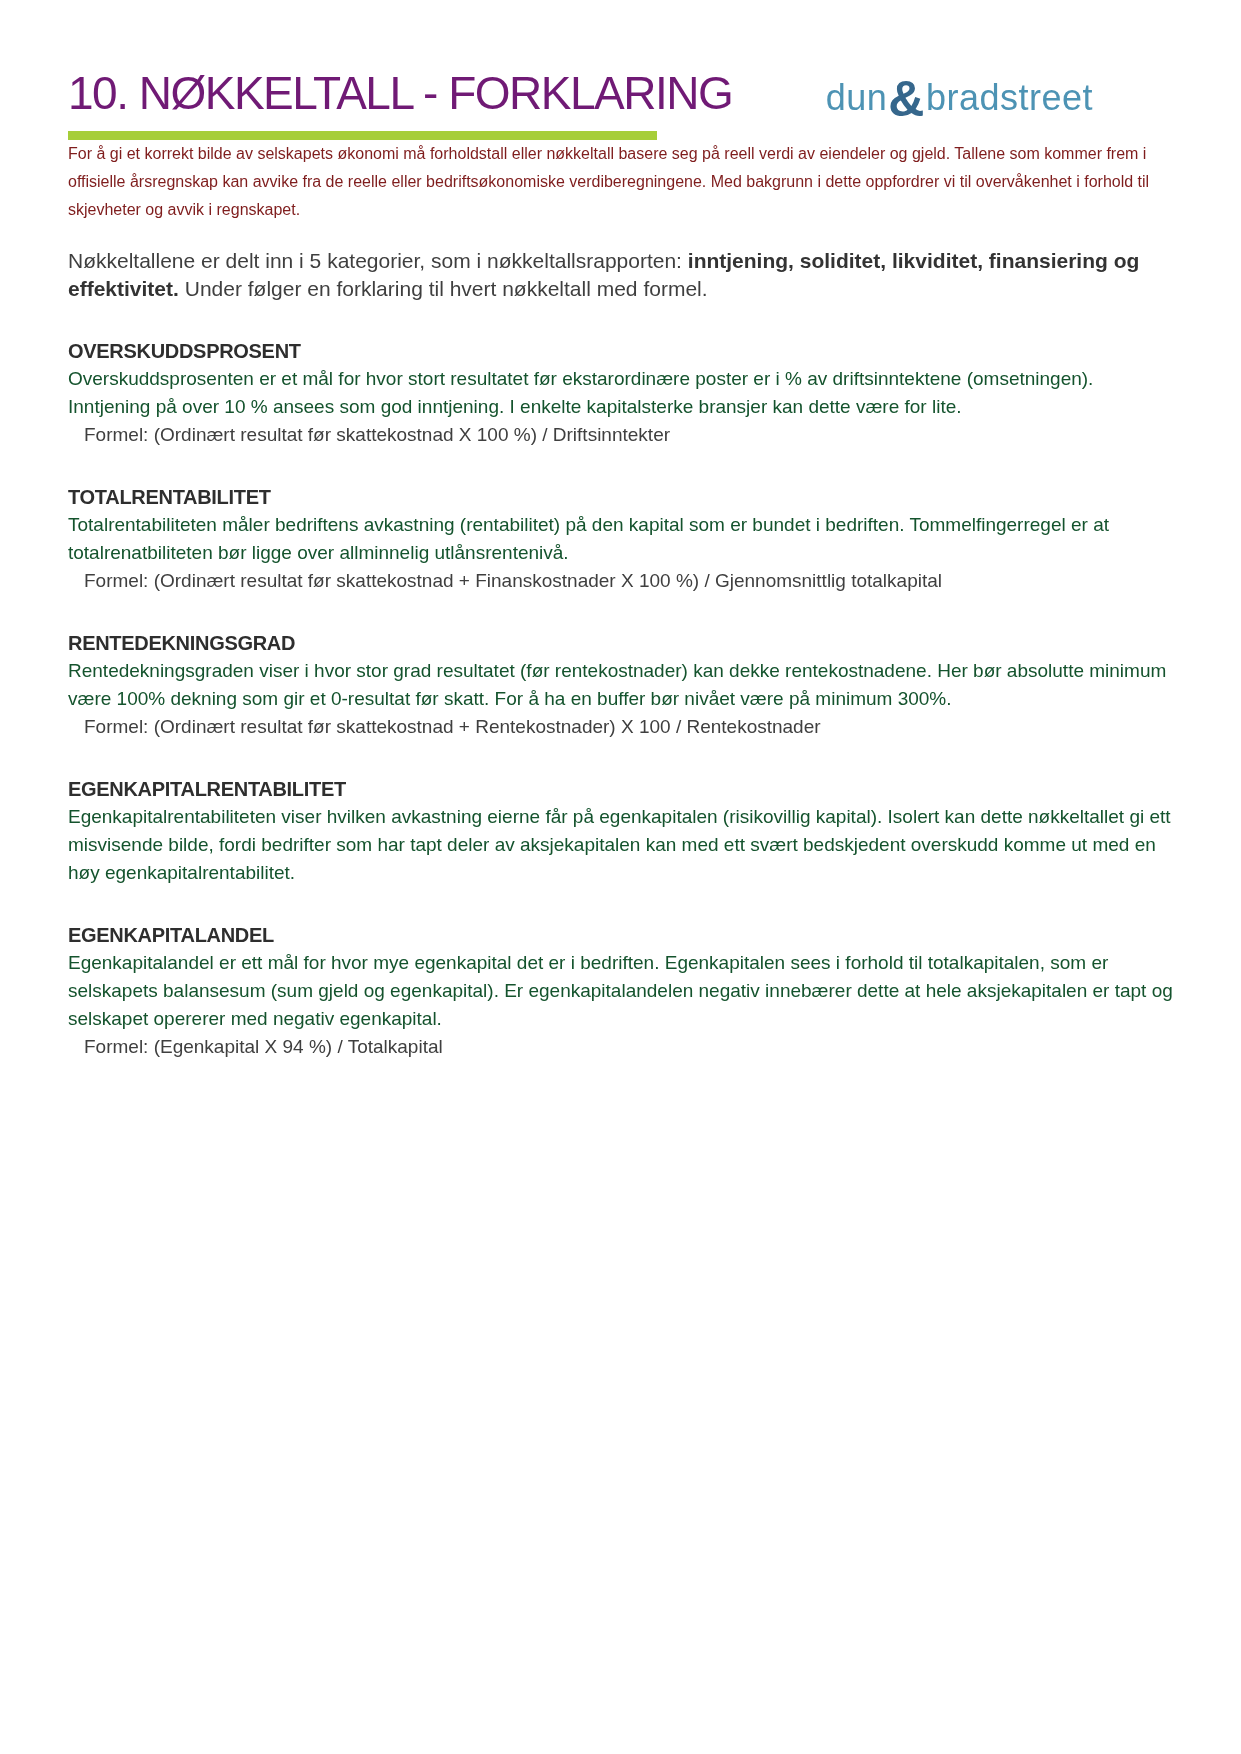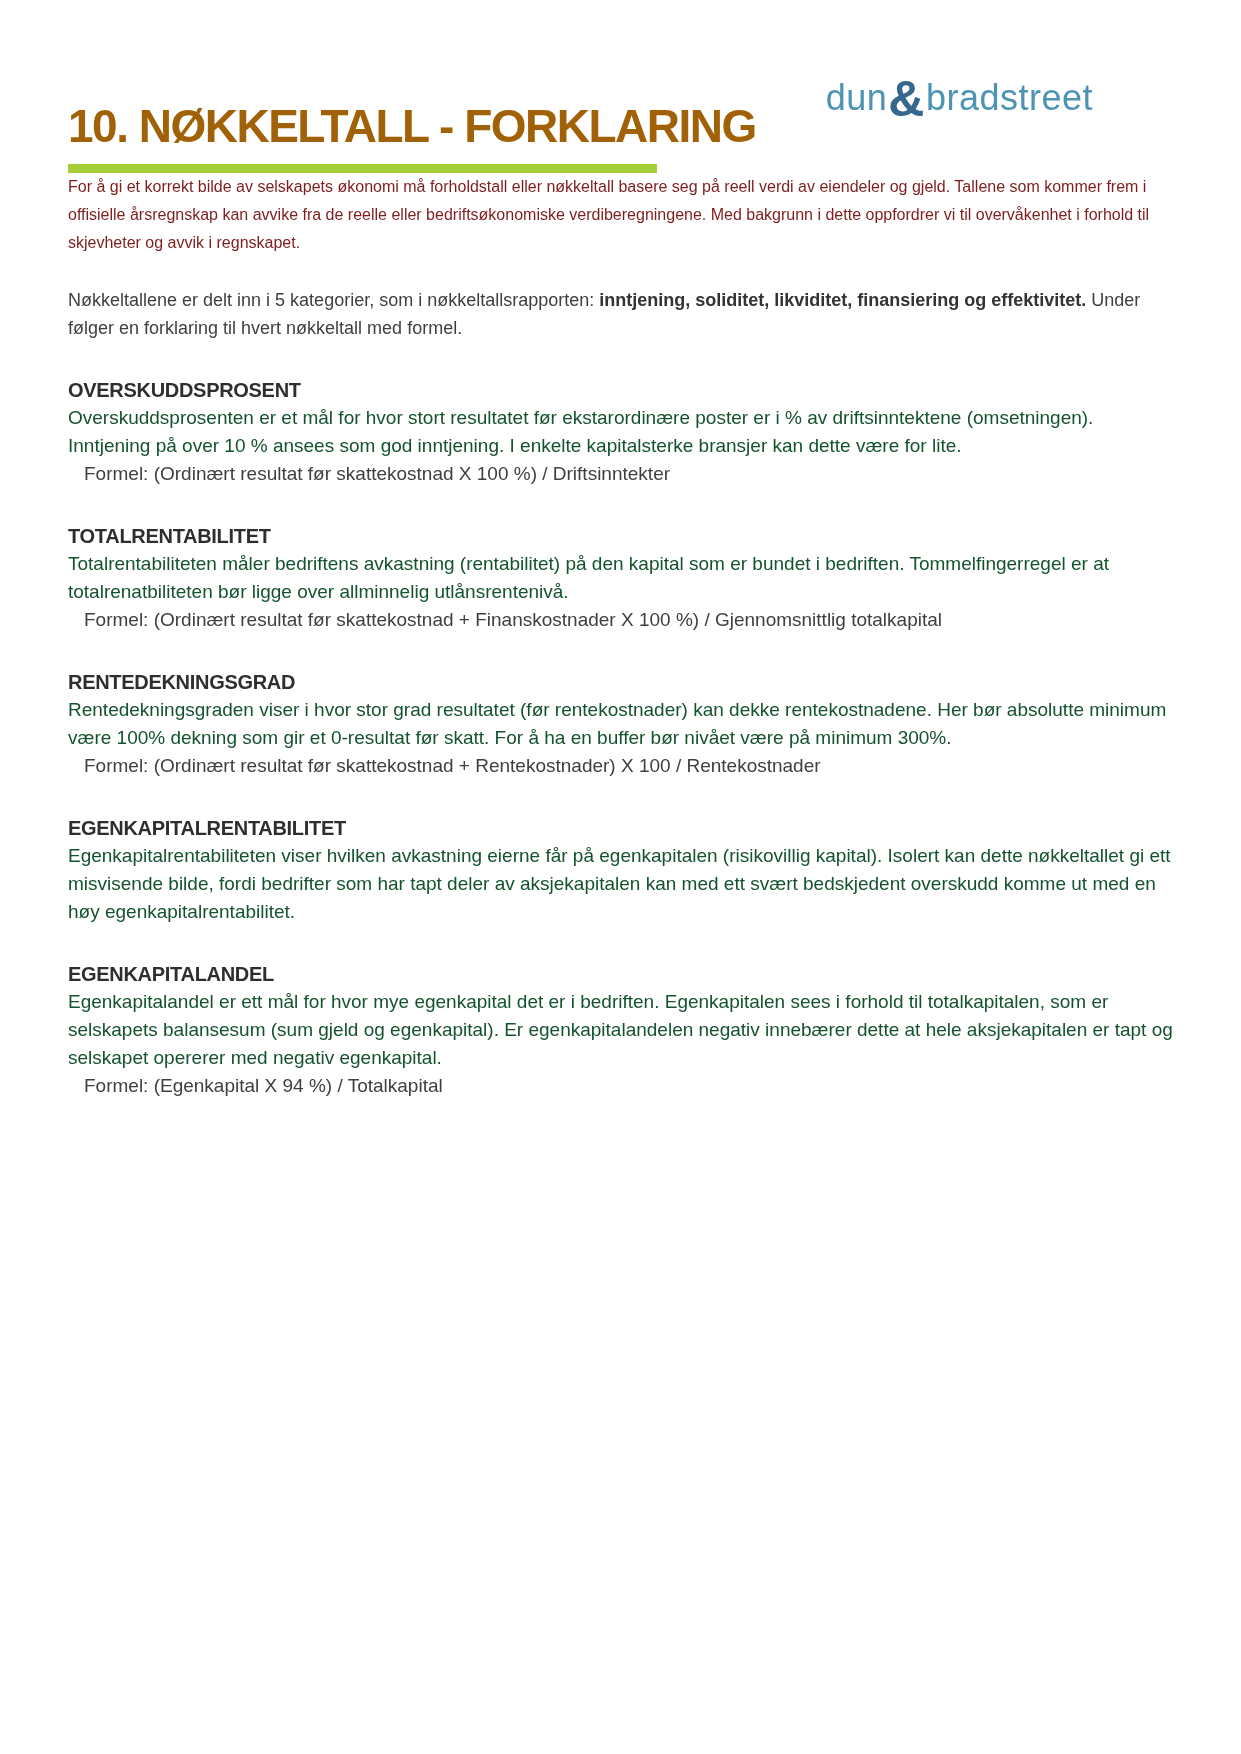--- a/index.html
+++ b/index.html
@@ -33,42 +33,42 @@
     margin: 0 1px;
   }
   
   .content {
     position: absolute;
     top: 0;
     left: 68px;
     width: 1105px;
   }
   .page-title {
-    margin-top: 101px;
+    margin-top: 68px;
     font-size: 46px;
-    font-weight: 700;
+    font-weight: 400;
     letter-spacing: -1.5px;
-    color: #a16207;
+    color: #701a75;
     line-height: 1.1;
   }
   .accent-bar {
     margin-top: 12px;
     width: 589px;
     height: 9px;
     background: #a6ce39;
   }
   
   .intro-p1 {
     font-size: 16px;
     line-height: 28px;
     color: #7f1d1d;
   }
   .intro-p2 {
-    margin-top: 29px;
-    font-size: 18px;
+    margin-top: 23px;
+    font-size: 21px;
     line-height: 28px;
     color: #3f3f3f;
   }
   .intro-p2 b { color: #333333; }
   .section { margin-top: 34px; }
   .section:first-of-type { margin-top: 44px; }
   .section-heading {
     font-size: 20px;
     font-weight: 700;
     letter-spacing: -0.3px;

